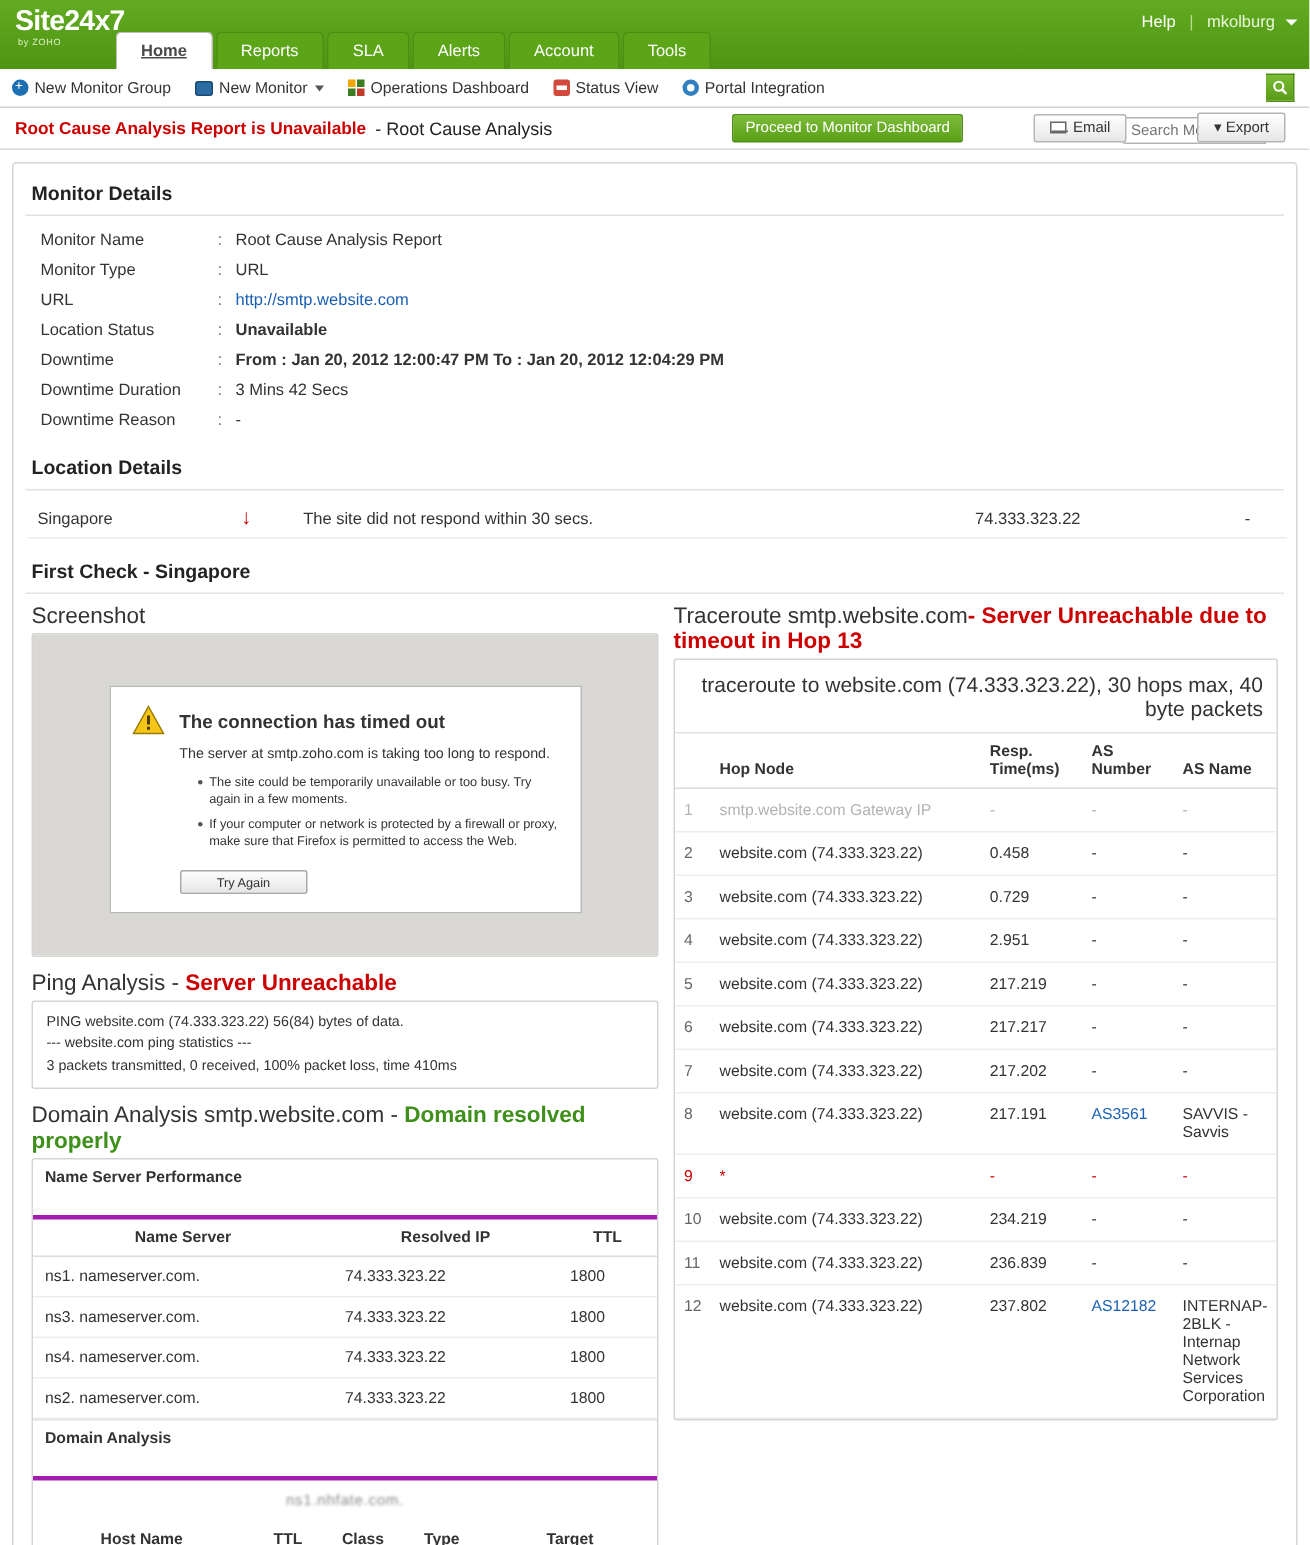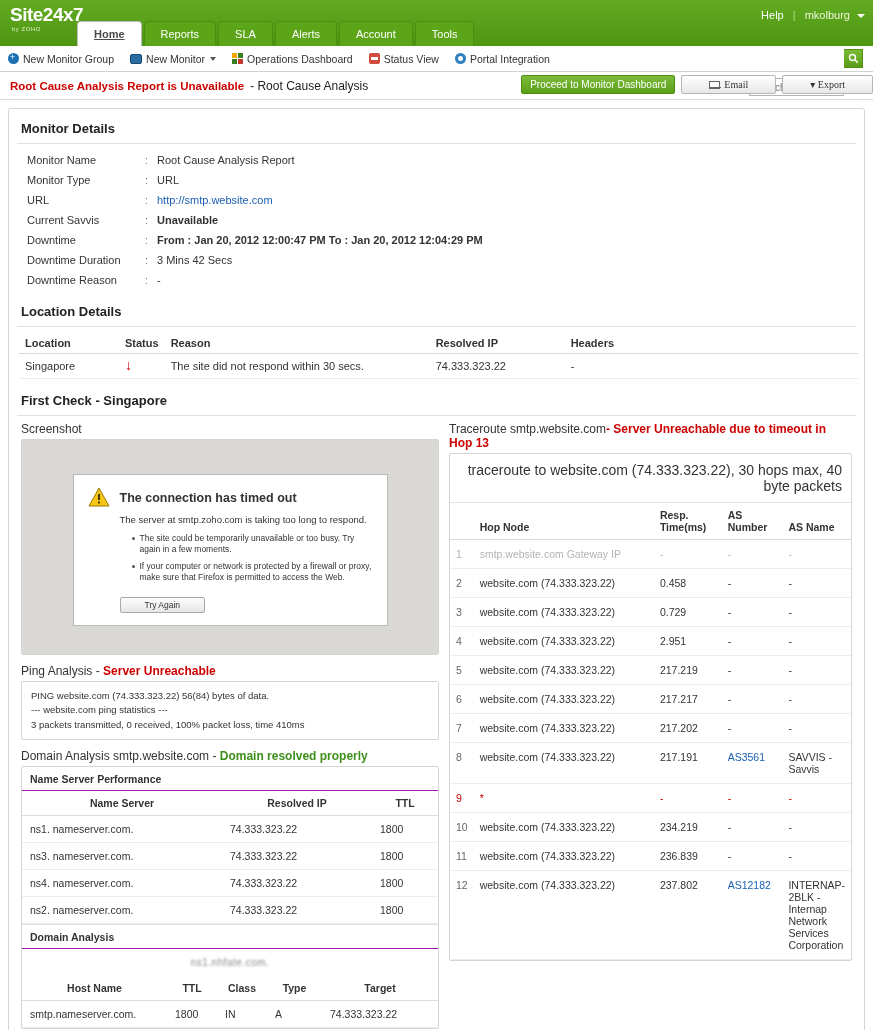--- a/index.html
+++ b/index.html
@@ -206,29 +206,28 @@
     padding: 3px 8px;
     border-radius: 2px;
     cursor: pointer;
     white-space: nowrap;
   }
   .btn-grey {
     background: linear-gradient(to bottom,#ffffff,#e7e7e7);
     border: 1px solid #b5b5b5;
     color: #333;
     font-size: 10px;
-    padding: 3px 27px;
+    padding: 3px 10px;
     border-radius: 2px;
     cursor: pointer;
     margin-left: 6px;
     white-space: nowrap;
-    font-family: Liberation Serif, serif;
   }
   .titlebar .right-actions{
-    position:absolute; right:0; top:3px; display:flex; align-items:flex-end;
+    position:absolute; right:16px; top:3px; display:flex; align-items:flex-end;gap:41px;
   }
   .mail-ico{
     display:inline-block;width:11px;height:8px;border:1px solid #666;
     margin-right:4px;vertical-align:-1px;position:relative;background:#fff;
   }
   .mail-ico::after{
     content:"";position:absolute;left:0;top:0;width:11px;height:5px;
     border-bottom:1px solid #666;transform:skewY(0deg);
   }
 
@@ -293,21 +292,21 @@
     font-size: 14px;
     line-height: 10px;
   }
 
   
   .cols { display:flex; gap: 10px; margin-top: 6px; padding: 0 4px; }
   .col-left { width: 418px; }
   .col-right { flex: 1; }
 
   .panel-label {
-    font-size: 12px;
+    font-size: 15px;
     color: #333;
     margin-bottom: 3px;
   }
   .panel-label .green { color: #3f8f1b; font-weight: bold; }
   .panel-label .red { color: #cc0000; font-weight: bold; }
 
   .box {
     border: 1px solid #d5d5d5;
     border-radius: 2px;
     background: #fff;
@@ -357,22 +356,22 @@
   }
 
   
   .ping-box { padding: 7px 9px; font-size: 9.5px; line-height: 1.5; color:#333; }
 
   
   .sub-head {
     font-size: 10.5px;
     font-weight: bold;
     color:#333;
-    padding: 6px 8px 5px 8px;
-    border-bottom: 1px solid #a21caf;
+    padding: 6px 8px 19px 8px;
+    border-bottom: 3px solid #a21caf;
   }
   table.ns { width: 100%; border-collapse: collapse; }
   table.ns th {
     text-align:center; font-size: 10.5px; font-weight: bold; color:#333;
     padding: 6px 8px; border-bottom: 1px solid #dcdcdc;
   }
   table.ns td {
     font-size: 10.5px; color:#333; padding: 7px 8px;
     border-bottom: 1px solid #ededed;
   }
@@ -503,21 +502,21 @@
         <td class="lbl">Monitor Type</td>
         <td class="colon">:</td>
         <td>URL</td>
       </tr>
       <tr>
         <td class="lbl">URL</td>
         <td class="colon">:</td>
         <td><a class="link" href="#">http://smtp.website.com</a></td>
       </tr>
       <tr>
-        <td class="lbl">Current Savvis</td>
+        <td class="lbl">Location Status</td>
         <td class="colon">:</td>
         <td class="red-bold">Unavailable</td>
       </tr>
       <tr>
         <td class="lbl">Downtime</td>
         <td class="colon">:</td>
         <td class="bold">From : Jan 20, 2012 12:00:47 PM To : Jan 20, 2012 12:04:29 PM</td>
       </tr>
       <tr>
         <td class="lbl">Downtime Duration</td>
@@ -530,27 +529,20 @@
         <td>-</td>
       </tr>
     </tbody>
       </table>
 
     <h2 class="section" style="margin-top:14px">Location Details</h2>
     <div class="hr"></div>
 
     <table class="loc">
       <tbody>
-          <tr>
-        <th style="width:100px">Location</th>
-        <th style="width:40px">Status</th>
-        <th style="width:265px">Reason</th>
-        <th style="width:135px">Resolved IP</th>
-        <th>Headers</th>
-      </tr>
       <tr>
         <td>Singapore</td>
         <td><span class="arrow-down">↓</span></td>
         <td>The site did not respond within 30 secs.</td>
         <td>74.333.323.22</td>
         <td>-</td>
       </tr>
     </tbody>
       </table>
 

